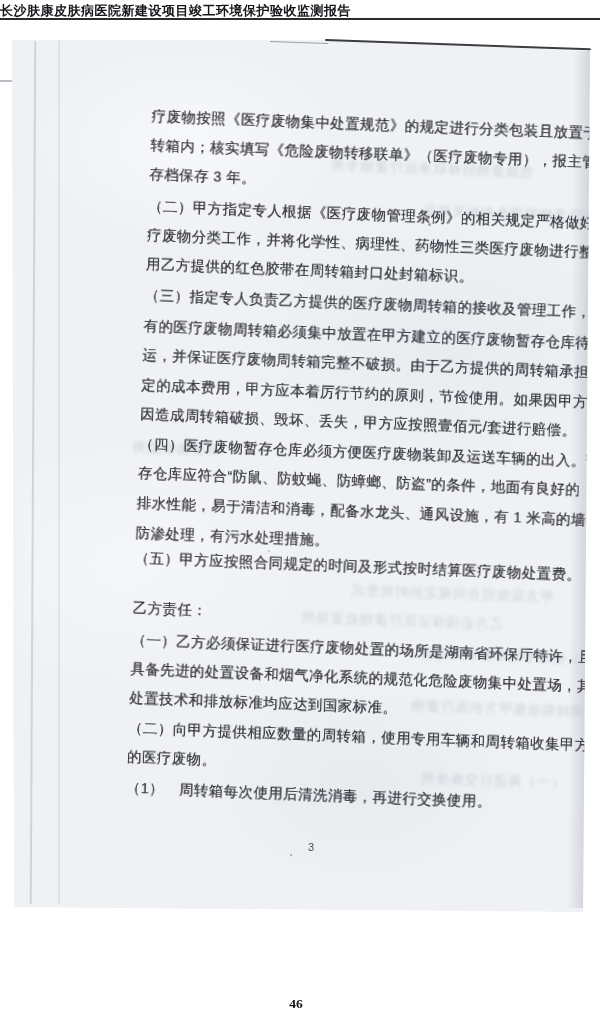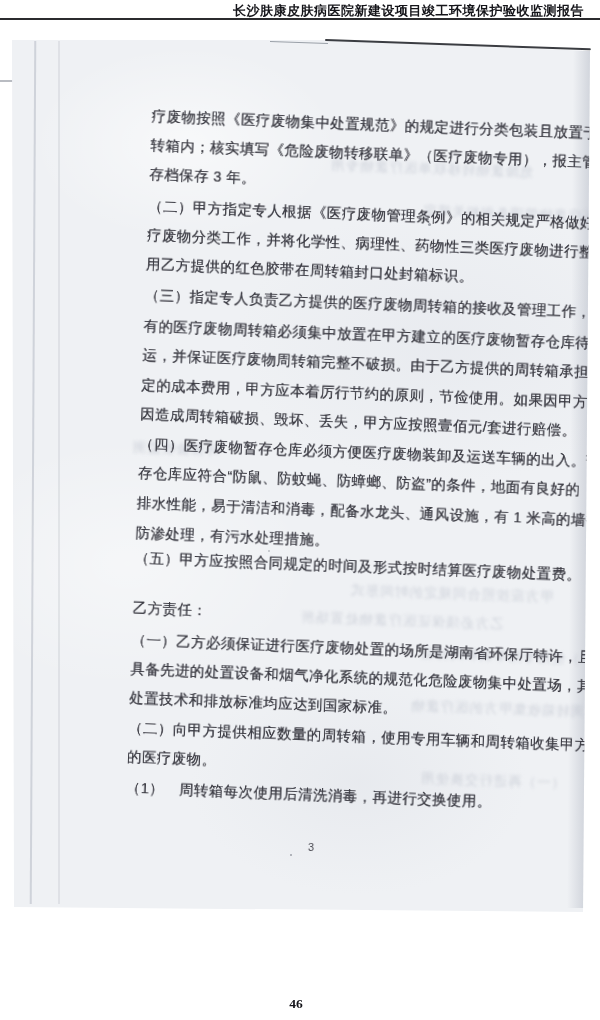--- a/index.html
+++ b/index.html
@@ -3,21 +3,21 @@
 <meta charset="utf-8">
 <style>
   html,body{margin:0;padding:0;}
   body{
     width:600px;height:1020px;position:relative;background:#ffffff;
     font-family:"Liberation Sans",sans-serif;overflow:hidden;
   }
   
   .report-header{
     position:absolute;top:2px;left:0;right:16px;height:16px;
-    text-align:right;font-family:"Liberation Serif",serif;
+    font-family:"Liberation Serif",serif;
     font-weight:bold;font-size:13px;color:#15151a;letter-spacing:.5px;
     white-space:nowrap;
   }
   .header-rule{
     position:absolute;top:18px;left:0;width:600px;height:2px;background:#2b2b2e;
   }
   
   .scan{
     position:absolute;left:12px;top:38px;width:578px;height:876px;
     background-color:#eff1f4;

